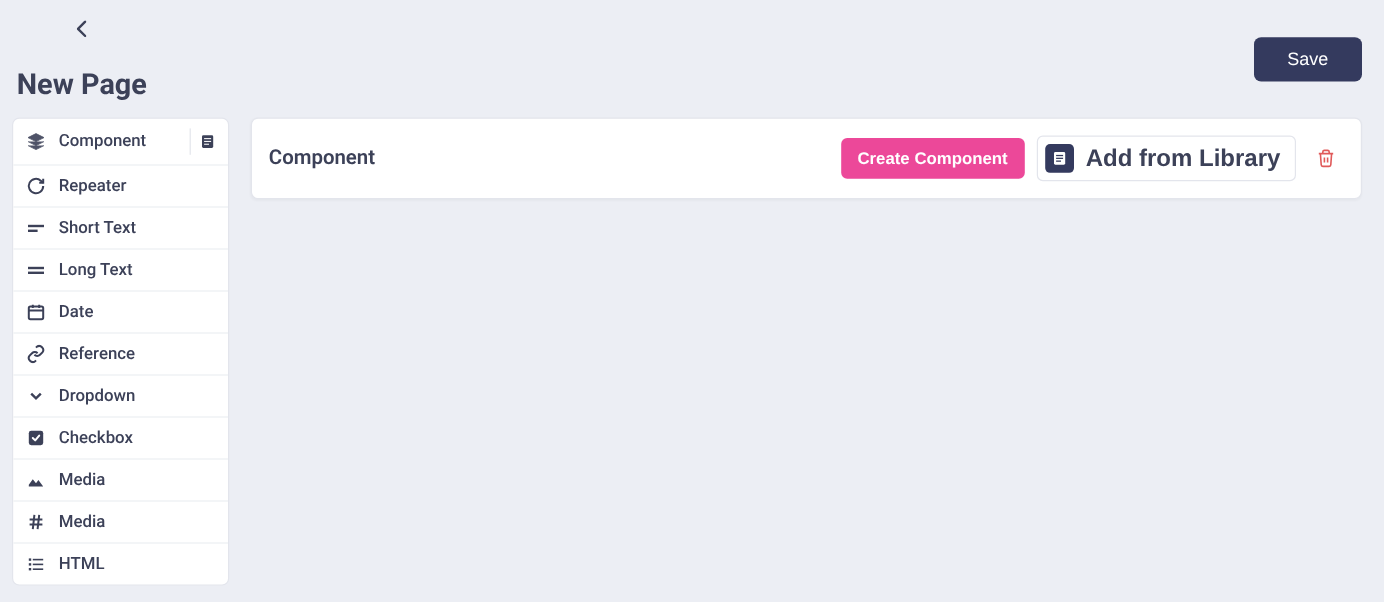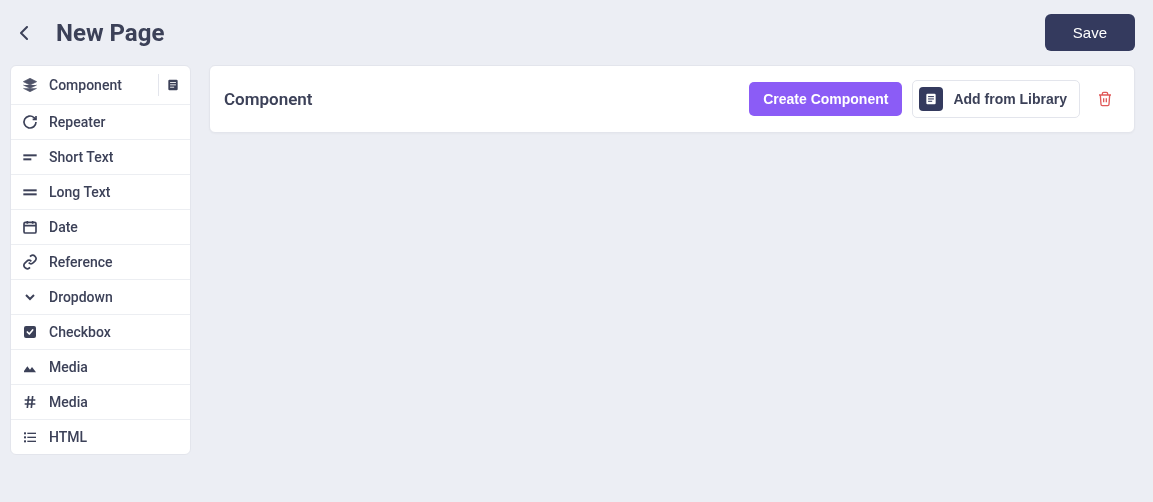--- a/index.html
+++ b/index.html
@@ -14,20 +14,21 @@
     .header {
       display: flex;
       align-items: center;
       justify-content: space-between;
       padding: 14px 18px 14px 14px;
     }
     .header-left {
       display: flex;
       align-items: center;
       gap: 22px;
+      flex-direction: column;
     }
     .back-btn {
       width: 20px;
       height: 20px;
       display: flex;
       align-items: center;
       justify-content: center;
       cursor: pointer;
       color: #3c4158;
     }
@@ -109,36 +110,36 @@
       font-size: 17px;
       font-weight: 600;
       color: #3c4158;
     }
     .card-actions {
       display: flex;
       align-items: center;
       gap: 10px;
     }
     .create-btn {
-      background: #8b5cf6;
+      background: #ec4899;
       color: #fff;
       border: none;
       border-radius: 5px;
       padding: 9px 14px;
       font-size: 14px;
       font-weight: 700;
       cursor: pointer;
     }
     .library-btn {
       background: #fff;
       color: #3c4158;
       border: 1px solid #e3e5ec;
       border-radius: 5px;
       padding: 6px 12px 6px 6px;
-      font-size: 14px;
+      font-size: 20px;
       font-weight: 600;
       cursor: pointer;
       display: flex;
       align-items: center;
       gap: 10px;
     }
     .library-btn .lib-ico {
       width: 24px;
       height: 24px;
       background: #343a5e;

